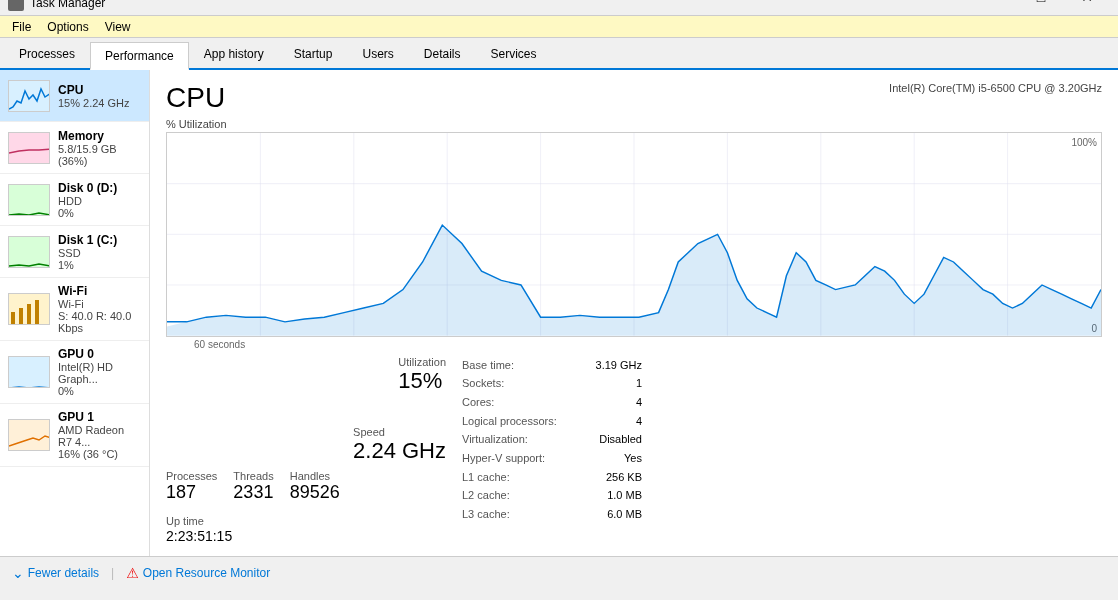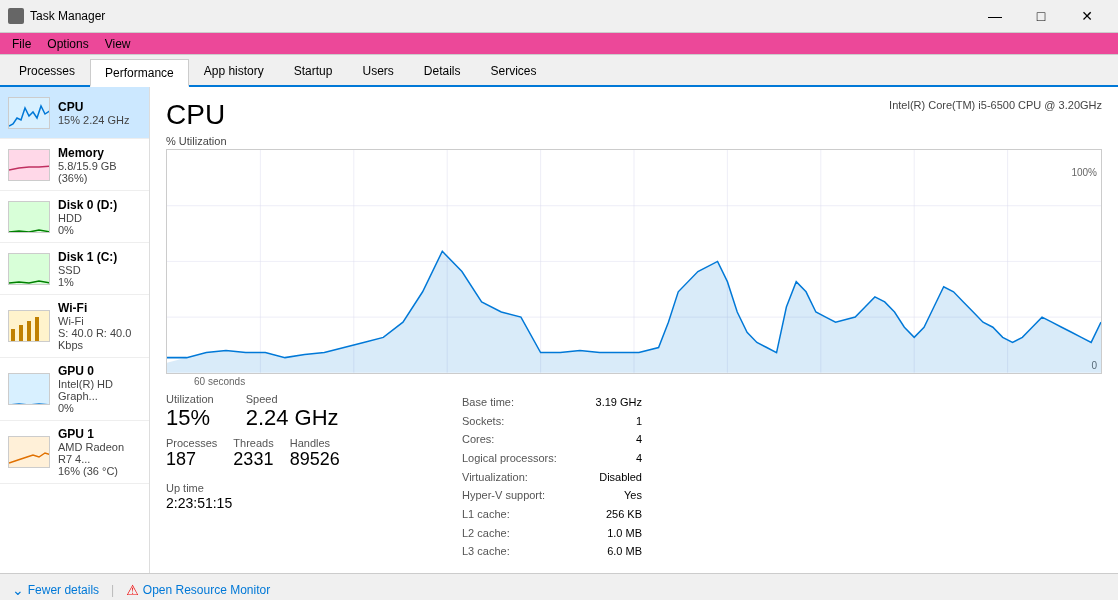--- a/index.html
+++ b/index.html
@@ -1,33 +1,33 @@
 <!DOCTYPE html>
 <html><head>
   <meta charset="utf-8">
   <style>
     * { box-sizing: border-box; margin: 0; padding: 0; }
     body { font-family: 'Segoe UI', Arial, sans-serif; font-size: 12px; background: #f0f0f0; width: 1118px; height: 600px; overflow: hidden; }
 
     .title-bar {
-      display: flex; align-items: center; justify-content: space-between;
-      background: #f0f0f0; padding: 4px 8px; height: 33px; border-bottom: 1px solid #ccc;
+      display: flex; align-items: flex-end; justify-content: space-between;
+      background: #f0f0f0; padding: 4px 8px; height: 16px; border-bottom: 1px solid #ccc;
     }
     .title-bar-left { display: flex; align-items: center; gap: 6px; }
     .title-bar-icon { width: 16px; height: 16px; background: #666; border-radius: 2px; }
     .title-bar-title { font-size: 12px; color: #000; }
     .title-bar-controls { display: flex; gap: 0; }
     .title-bar-btn {
       width: 46px; height: 28px; border: none; background: transparent;
       cursor: pointer; font-size: 14px; color: #000; display: flex; align-items: center; justify-content: center;
     }
 
     .menu-bar {
       display: flex; align-items: center; height: 22px;
-      background: #ec4899; padding: 0 4px; border-bottom: 1px solid #ccc;
+      background: #fef9c3; padding: 0 4px; border-bottom: 1px solid #ccc;
     }
     .menu-item {
       padding: 2px 8px; cursor: pointer; font-size: 12px; color: #000;
     }
 
     .tab-bar {
       display: flex; align-items: flex-end; background: #f0f0f0;
       border-bottom: 2px solid #0078d7; height: 32px; padding: 0 4px;
     }
     .tab {
@@ -74,21 +74,21 @@
 
     .panel-header { display: flex; justify-content: space-between; align-items: flex-start; margin-bottom: 4px; }
     .panel-title { font-size: 28px; font-weight: 300; color: #000; }
     .panel-subtitle { font-size: 11px; color: #444; text-align: right; }
 
     .chart-label { font-size: 11px; color: #444; margin-bottom: 2px; }
     .chart-area {
       position: relative; border: 1px solid #ccc; flex: 1;
       background: #fff; overflow: hidden;
     }
-    .chart-percent-100 { position: absolute; top: 17px; right: 4px; font-size: 10px; color: #666; }
+    .chart-percent-100 { position: absolute; top: 4px; right: 4px; font-size: 10px; color: #666; }
     .chart-percent-0 { position: absolute; bottom: 2px; right: 4px; font-size: 10px; color: #666; }
 
     .chart-time-label { font-size: 10px; color: #666; margin-top: 2px; margin-left: 28px; }
     .stat-group { display: flex; flex-direction: column; }
     .stat-label { font-size: 11px; color: #555; }
     .stat-value { font-size: 22px; font-weight: 300; color: #000; line-height: 1.2; }
     .stat-value-sm { font-size: 18px; font-weight: 300; }
 
     .uptime-section { margin-top: 6px; }
     .uptime-label { font-size: 11px; color: #555; }
@@ -302,21 +302,21 @@
           860,190 870,185 880,175 890,165 900,170
           910,175 920,180 930,185 940,190 950,170" fill="none" stroke="#0078d7" stroke-width="1.5"></polyline>
       </svg>
     </div>
 
     <div class="chart-time-label">60 seconds</div>
 
     <div style="display:flex; margin-top:6px; gap:0;">
 
       <div style="display:flex; flex-direction:column; gap:4px; min-width:280px;">
-        <div style="display:flex; gap:32px; align-items:flex-end;">
+        <div style="display:flex; gap:32px; align-items:flex-end;flex-direction:column;">
           <div class="stat-group">
             <span class="stat-label">Utilization</span>
             <span class="stat-value">15%</span>
           </div>
           <div class="stat-group">
             <span class="stat-label">Speed</span>
             <span class="stat-value">2.24 GHz</span>
           </div>
         </div>
         <div style="display:flex; gap:16px; margin-top:2px; align-items:flex-end;">

